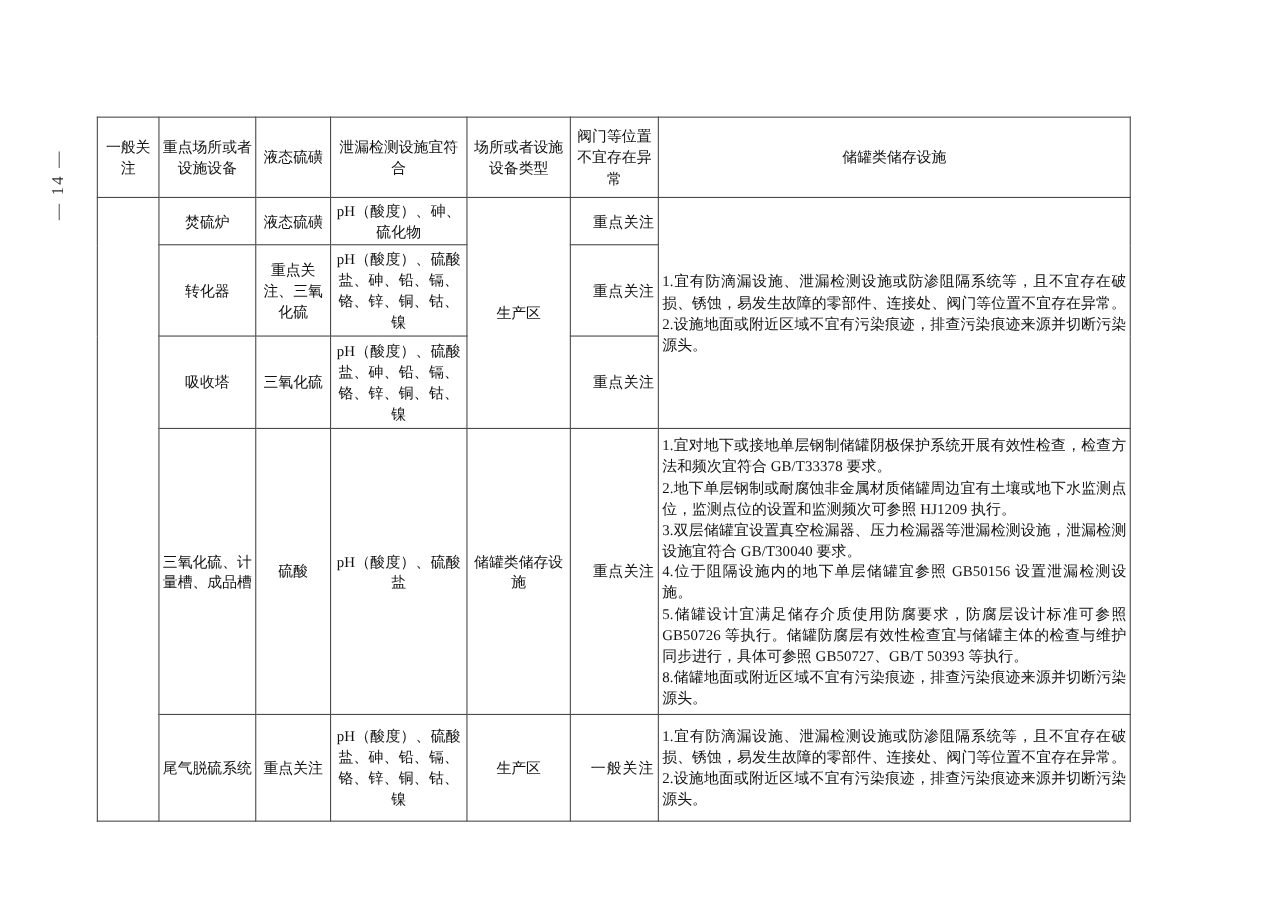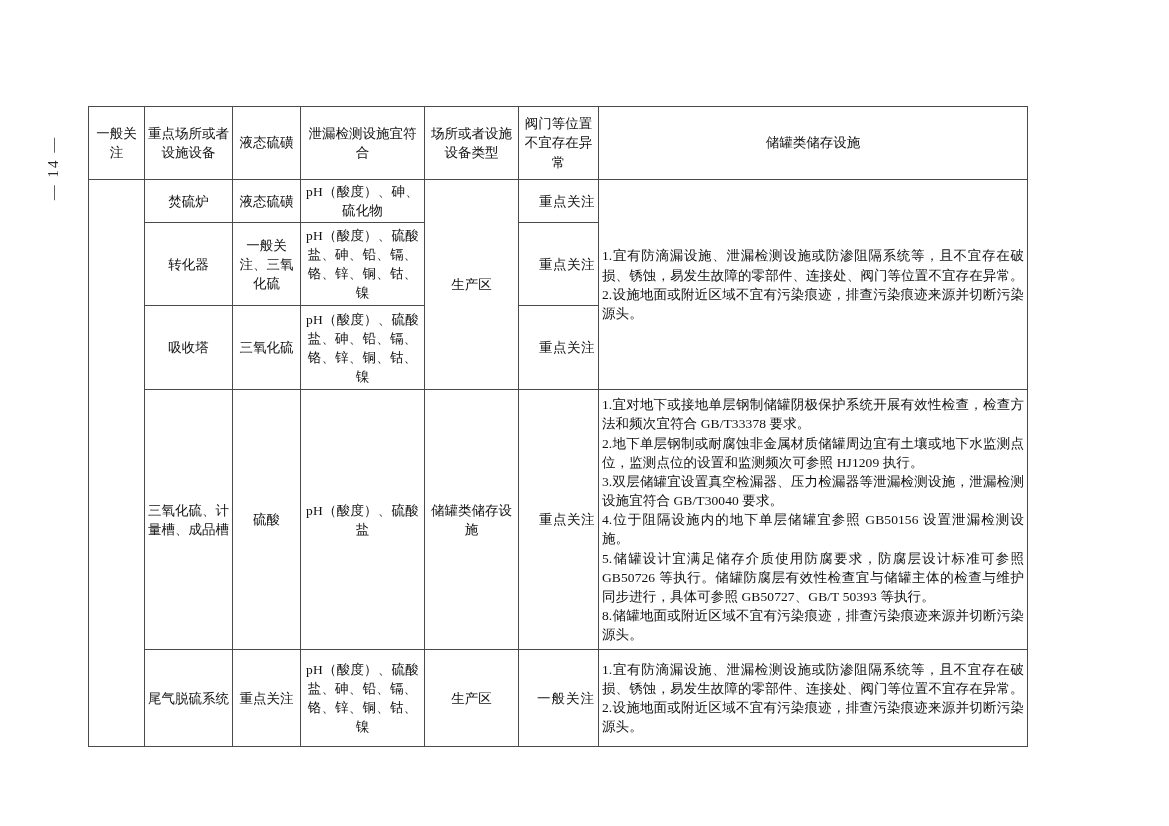--- a/index.html
+++ b/index.html
@@ -156,21 +156,21 @@
           <td class="ctr" rowspan="3">生产区</td>
           <td class="lvl">重点关注</td>
           <td class="points" rowspan="3">
             <p>1.宜有防滴漏设施、泄漏检测设施或防渗阻隔系统等，且不宜存在破损、锈蚀，易发生故障的零部件、连接处、阀门等位置不宜存在异常。</p>
             <p>2.设施地面或附近区域不宜有污染痕迹，排查污染痕迹来源并切断污染源头。</p>
           </td>
         </tr>
 
         <tr>
           <td class="ctr" style="height:78px">转化器</td>
-          <td class="ctr">一般关注、三氧化硫</td>
+          <td class="ctr">重点关注、三氧化硫</td>
           <td class="pollutant">pH（酸度）、硫酸盐、砷、铅、镉、铬、锌、铜、钴、镍</td>
           <td class="lvl">重点关注</td>
         </tr>
 
         <tr>
           <td class="ctr" style="height:79px">吸收塔</td>
           <td class="ctr">三氧化硫</td>
           <td class="pollutant">pH（酸度）、硫酸盐、砷、铅、镉、铬、锌、铜、钴、镍</td>
           <td class="lvl">重点关注</td>
         </tr>

